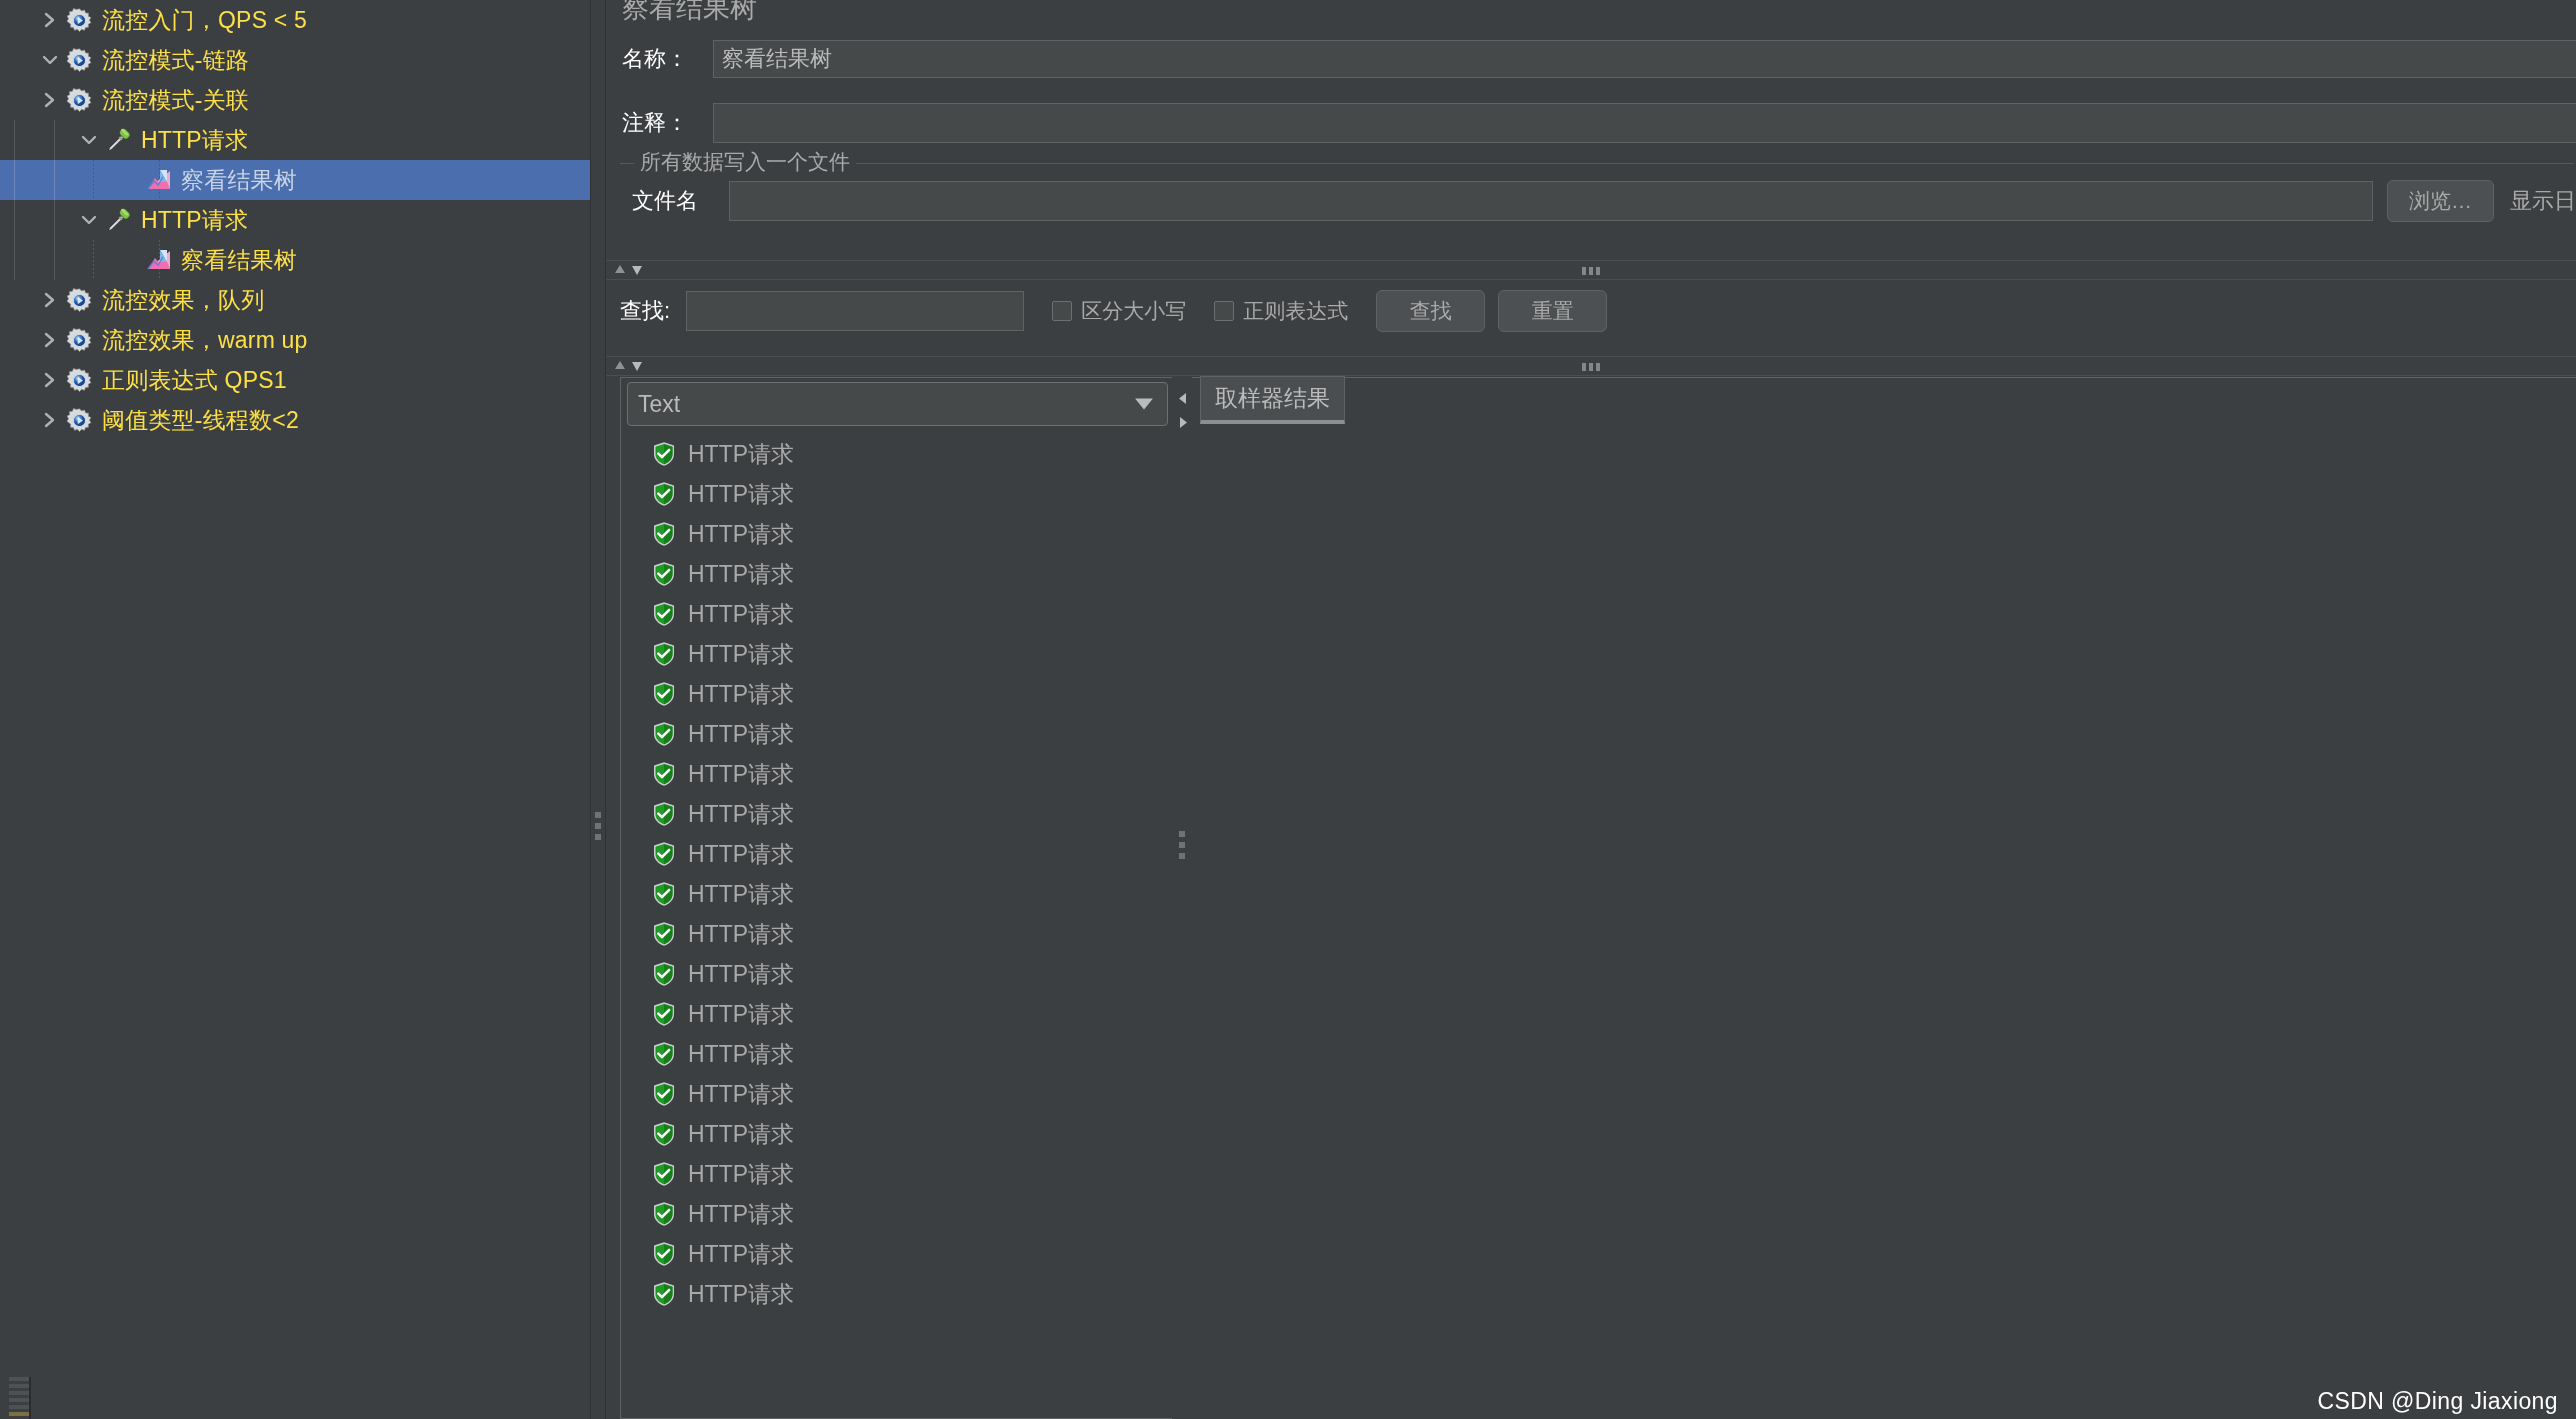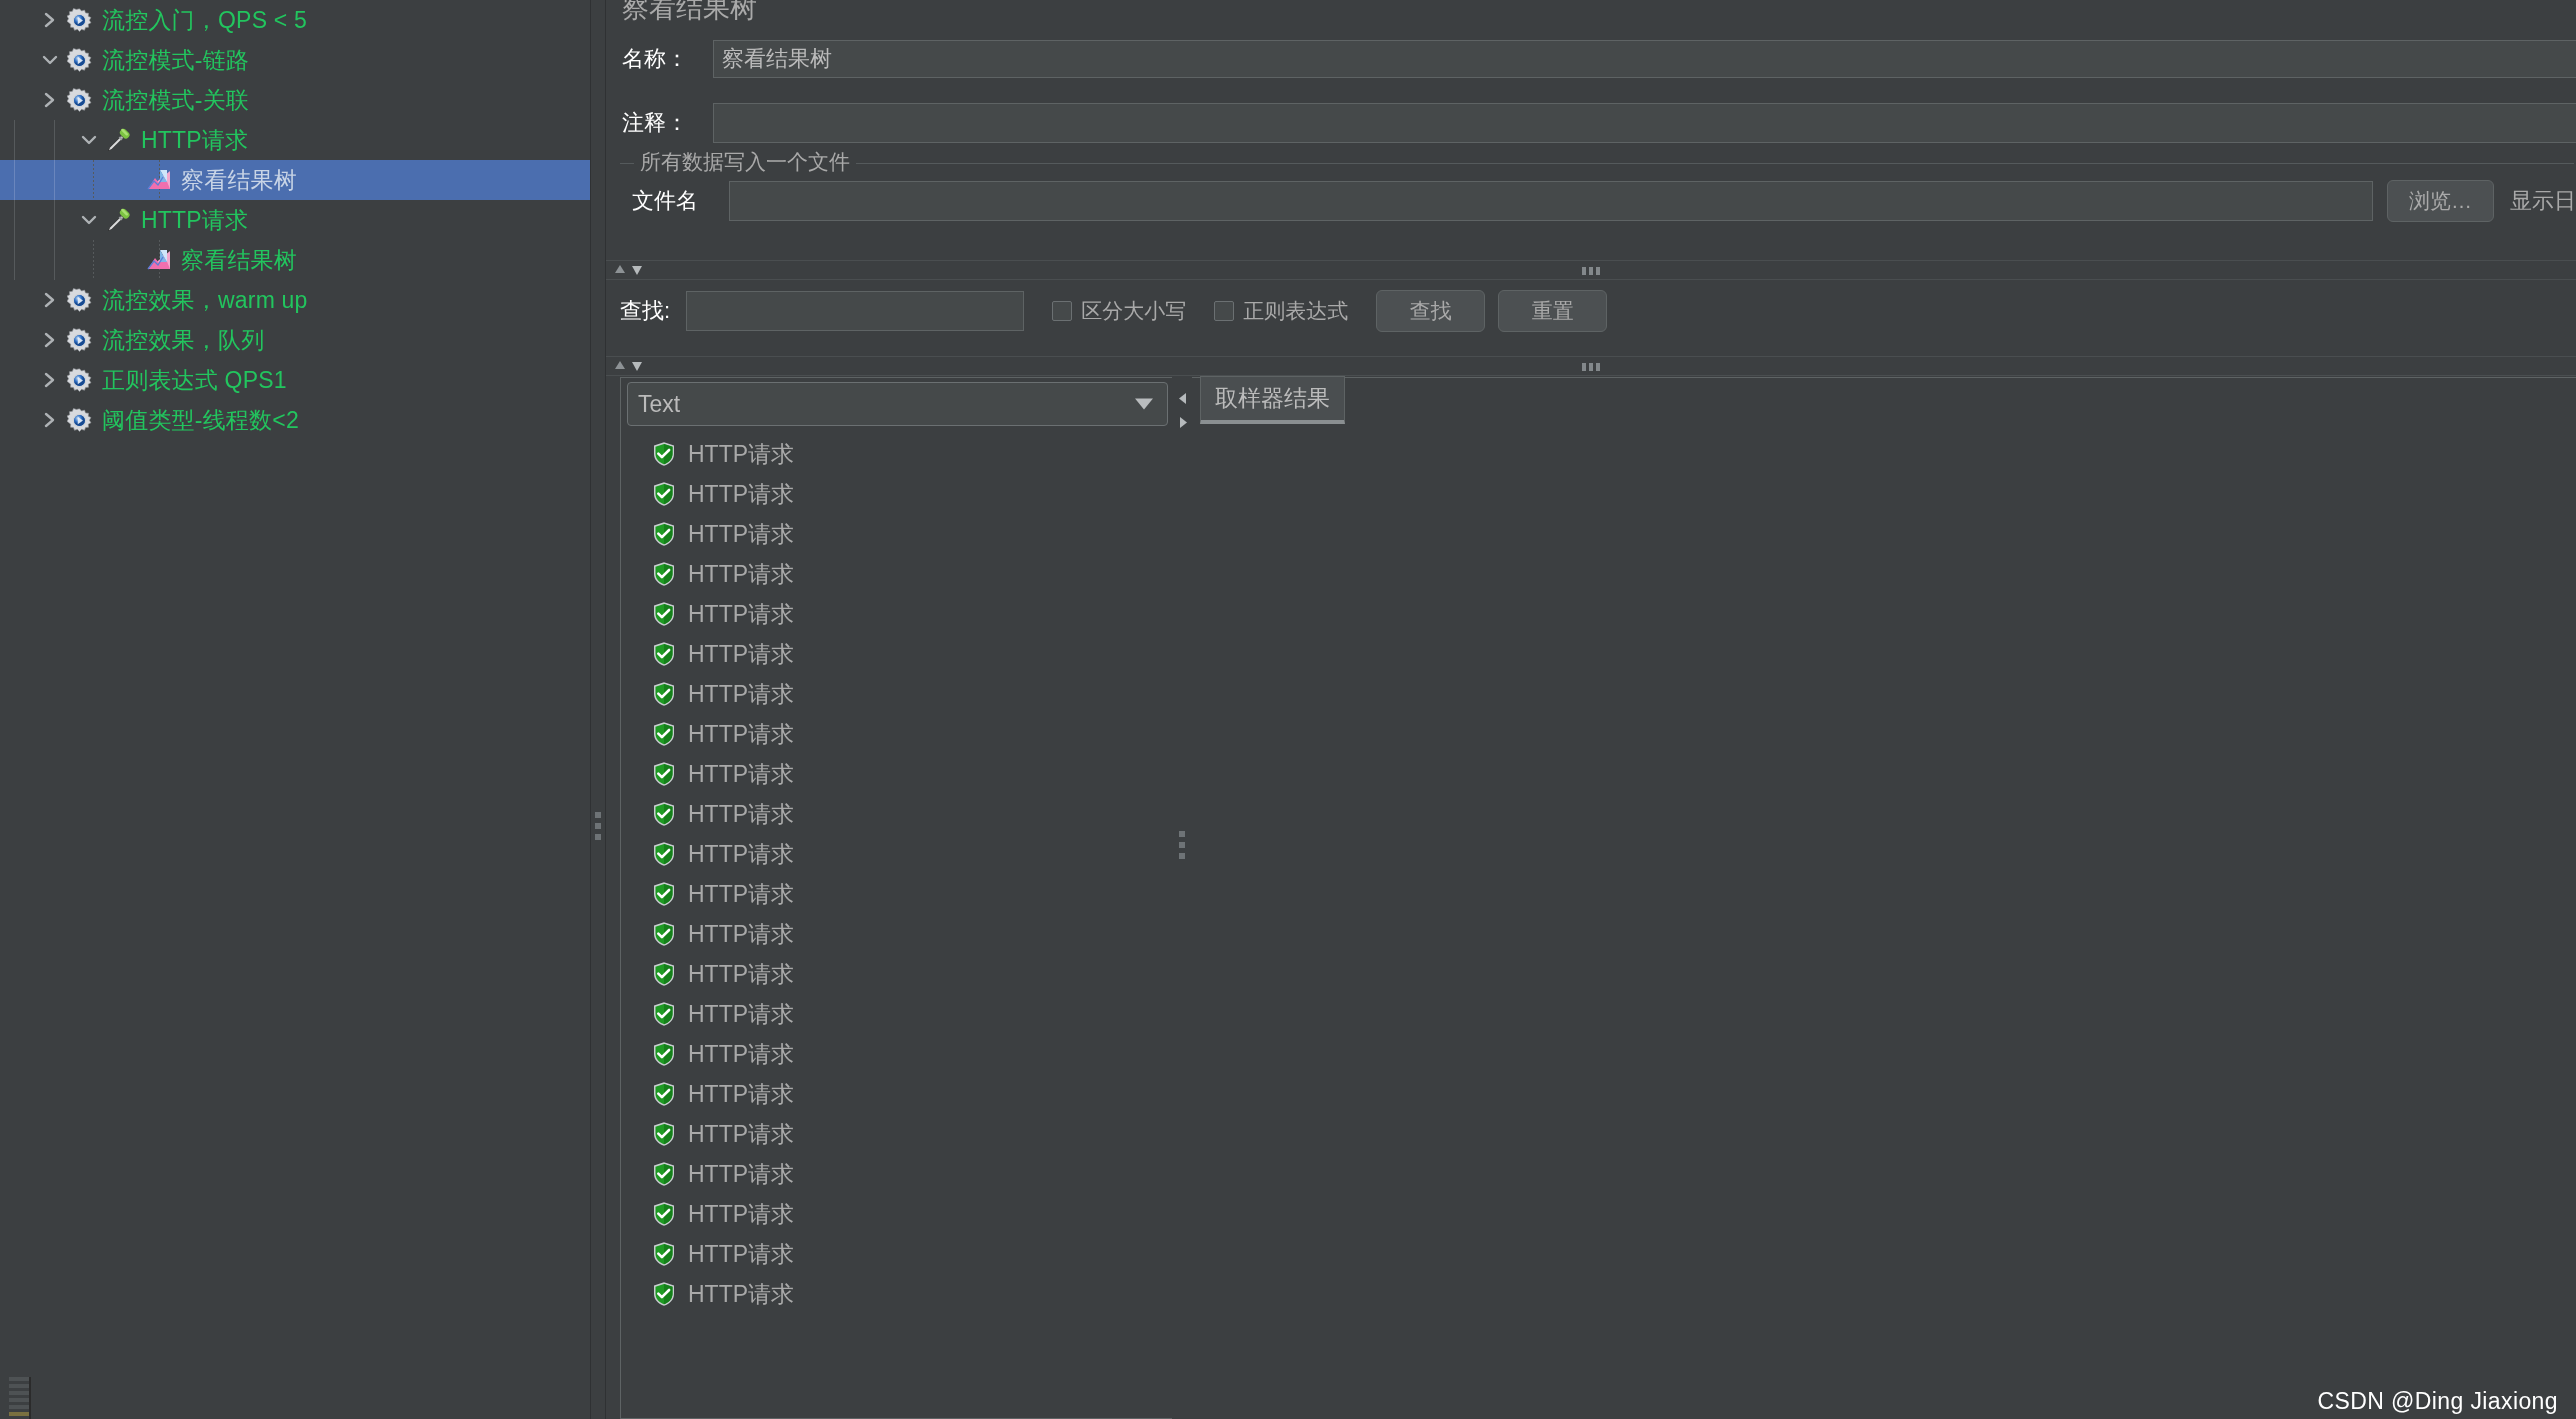--- a/index.html
+++ b/index.html
@@ -29,21 +29,21 @@
   .guide-dash {
     position: absolute; top: 0; width: 1px; height: 40px;
     background: repeating-linear-gradient(to bottom,#565a5c 0 2px,transparent 2px 4px);
   }
   .twisty {
     width: 30px; height: 40px; display: flex; align-items: center; justify-content: center;
     flex: none;
   }
   .twisty svg { display: block; }
   .t-icon { width: 30px; height: 30px; flex: none; margin-right: 7px; position: relative; }
-  .tree-label { color: #22c55e; letter-spacing: 0.2px; }
+  .tree-label { color: #fde047; letter-spacing: 0.2px; }
 
   
   .ico-gear { position:absolute; left:2px; top:3px; width:25px; height:25px; }
   
   .ico-pipette { position:absolute; left:2px; top:2px; width:26px; height:26px; }
   
   .ico-chart { position:absolute; left:3px; top:4px; width:24px; height:22px; }
 
   
   #mini-scroll {
@@ -359,21 +359,21 @@
               <defs>
                 <radialGradient id="gg" cx="35%" cy="30%">
                   <stop offset="0%" stop-color="#bcd8f5"></stop>
                   <stop offset="65%" stop-color="#2f6fc4"></stop>
                   <stop offset="100%" stop-color="#174a91"></stop>
                 </radialGradient>
               </defs>
               <path d="M10.3 8.4l5 3.6-5 3.6z" fill="#eaf2fb" opacity=".9"></path>
             </svg>
           </span>
-          <span class="tree-label">流控效果，warm up</span>
+          <span class="tree-label">流控效果，队列</span>
         </div>
         <div class="tree-row">
           <span style="display:inline-block;width:35px;flex:none"></span>
           <span class="twisty">
             <svg width="16" height="18" viewBox="0 0 16 18">
               <path d="M4 3l7 6-7 6" stroke="#aeb2b5" stroke-width="2.4" fill="none" stroke-linecap="round" stroke-linejoin="round"></path>
             </svg>
           </span>
           <span class="t-icon">
             <svg class="ico-gear" viewBox="0 0 24 24">
@@ -384,21 +384,21 @@
               <defs>
                 <radialGradient id="gg" cx="35%" cy="30%">
                   <stop offset="0%" stop-color="#bcd8f5"></stop>
                   <stop offset="65%" stop-color="#2f6fc4"></stop>
                   <stop offset="100%" stop-color="#174a91"></stop>
                 </radialGradient>
               </defs>
               <path d="M10.3 8.4l5 3.6-5 3.6z" fill="#eaf2fb" opacity=".9"></path>
             </svg>
           </span>
-          <span class="tree-label">流控效果，队列</span>
+          <span class="tree-label">流控效果，warm up</span>
         </div>
         <div class="tree-row">
           <span style="display:inline-block;width:35px;flex:none"></span>
           <span class="twisty">
             <svg width="16" height="18" viewBox="0 0 16 18">
               <path d="M4 3l7 6-7 6" stroke="#aeb2b5" stroke-width="2.4" fill="none" stroke-linecap="round" stroke-linejoin="round"></path>
             </svg>
           </span>
           <span class="t-icon">
             <svg class="ico-gear" viewBox="0 0 24 24">

